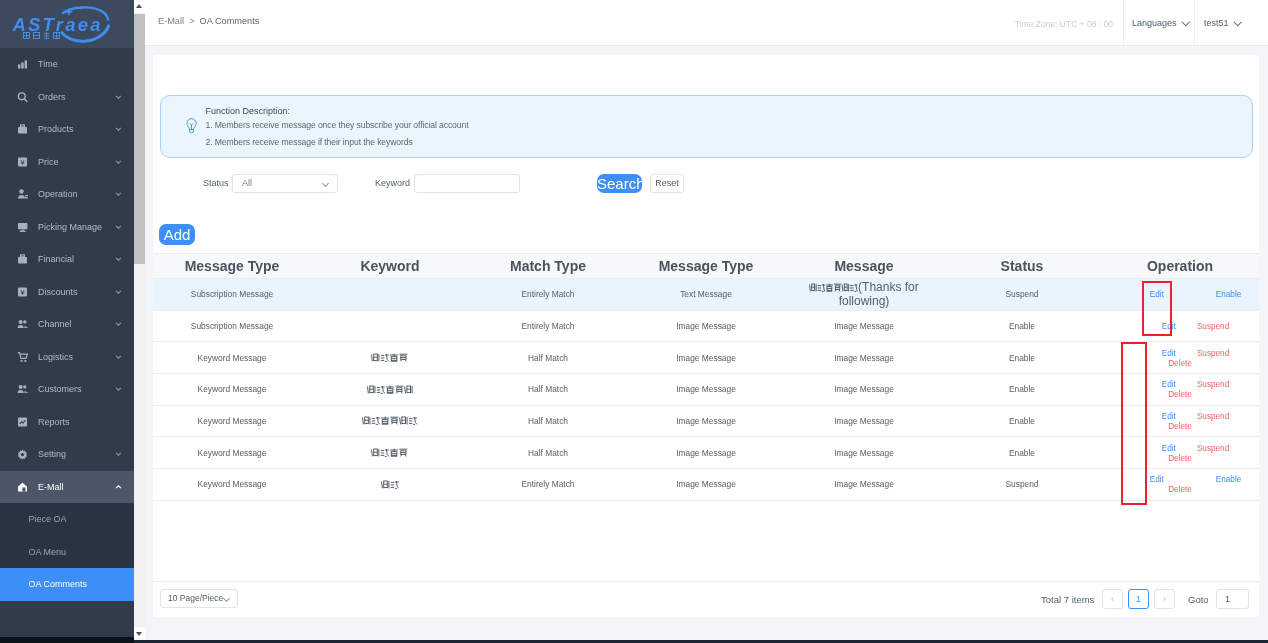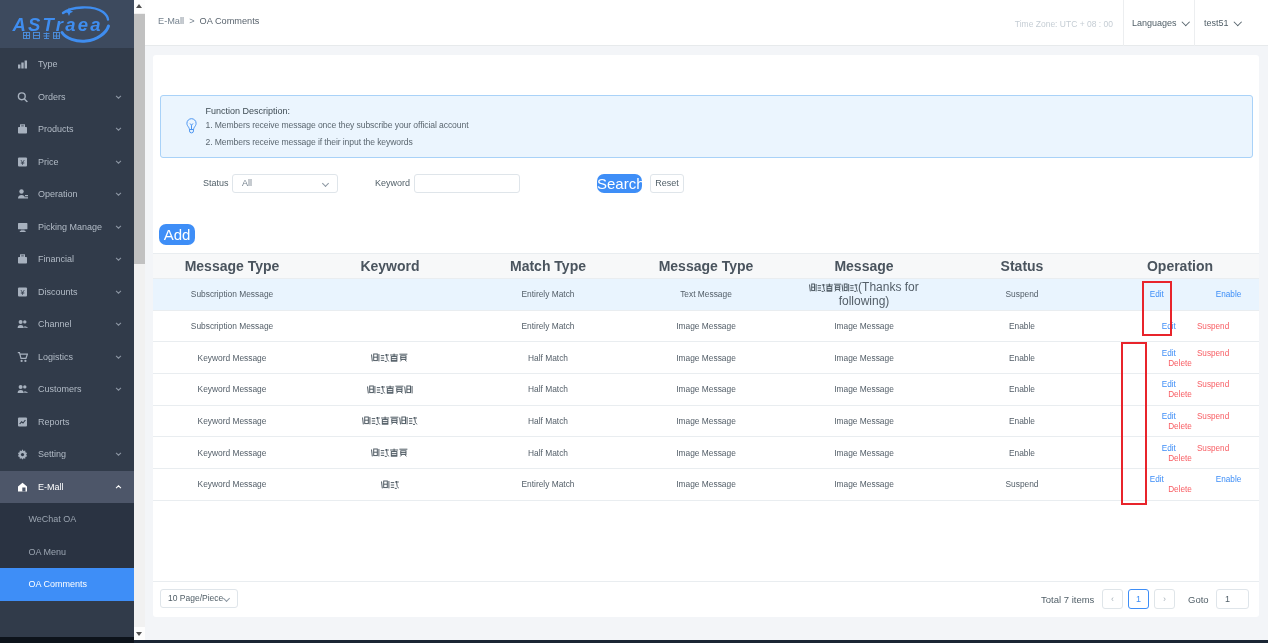--- a/index.html
+++ b/index.html
@@ -31,21 +31,21 @@
   #tz { position:absolute; right:155px; top:18.5px; font-size:8.5px; color:#c5cdd4; }
   .tdiv { position:absolute; top:0; width:1px; height:46px; background:#eceef0; }
   #lang { position:absolute; left:987px; top:18px; font-size:9px; color:#526069; }
   #user { position:absolute; left:1059px; top:18px; font-size:9px; color:#526069; }
   .cv { display:inline-block; width:5.5px; height:5.5px; border-right:1.3px solid #526069; border-bottom:1.3px solid #526069; transform:rotate(45deg); margin-left:6px; vertical-align:1.5px; }
 
   
   #panel { position:absolute; left:153px; top:55px; width:1106px; height:562px; background:#fff; border-radius:3px; }
   #phead { height:32px; background:#eaedf1; border-radius:3px 3px 0 0; line-height:32px; padding-left:13.5px; font-size:8.8px; color:#6b7a84; }
 
-  #funcbox { position:absolute; left:7px; top:40px; width:1093px; height:63px; background:#ebf5fe; border:1px solid #a9d2f8; border-radius:3px; }
+  #funcbox { position:absolute; left:7px; top:40px; width:1093px; height:63px; background:#ebf5fe; border:1px solid #a9d2f8; border-radius:10px; }
   #funcbox .bulb { position:absolute; left:23.5px; top:21px; }
   #funcbox .ft { position:absolute; left:44.5px; top:9.5px; font-size:9px; color:#3f4c54; }
   #funcbox .l1 { position:absolute; left:44.5px; top:24px; font-size:8.6px; letter-spacing:-0.1px; color:#5b6770; }
   #funcbox .l2 { position:absolute; left:44.5px; top:40.5px; font-size:8.6px; letter-spacing:-0.1px; color:#5b6770; }
 
   .flabel { position:absolute; font-size:9px; color:#526069; }
   .ctrl { position:absolute; height:19px; border:1px solid #dfe5ea; border-radius:3px; background:#fff; font-size:9px; color:#76838f; }
   #selStatus { left:79px; top:119px; width:106px; line-height:17px; padding-left:9px; }
   #selStatus .cv2 { position:absolute; right:9px; top:5px; }
   .cv2 { display:inline-block; width:5px; height:5px; border-right:1.2px solid #8b97a2; border-bottom:1.2px solid #8b97a2; transform:rotate(45deg); }
@@ -116,21 +116,21 @@
       </g>
     </svg>
   </div>
   <div id="menu">
       <div class="mitem">
         <svg class="ico" viewBox="0 0 11 11" width="11" height="11">
           <rect x="1" y="6" width="2.4" height="4" fill="#a7b1be"></rect>
           <rect x="4.3" y="4" width="2.4" height="6" fill="#a7b1be"></rect>
           <rect x="7.6" y="2" width="2.4" height="8" fill="#a7b1be"></rect>
         </svg>
-        <span class="lab">Type</span>
+        <span class="lab">Time</span>
       </div>
       <div class="mitem">
         <svg class="ico" viewBox="0 0 11 11" width="11" height="11">
           <circle cx="4.8" cy="4.8" r="3.4" fill="none" stroke="#a7b1be" stroke-width="1.4"></circle>
           <line x1="7.4" y1="7.4" x2="10.4" y2="10.4" stroke="#a7b1be" stroke-width="1.4"></line>
         </svg>
         <span class="lab">Orders</span>
         <svg class="chev" viewBox="0 0 8 8" width="8" height="8">
           <path d="M1.2 2.8 L4 5.4 L6.8 2.8" fill="none" stroke="#8b95a3" stroke-width="1.2"></path>
         </svg>
@@ -255,21 +255,21 @@
           <path d="M1 5 L5.5 1.2 L10 5 V10 H1 Z" fill="#ffffff"></path>
           <rect x="5.3" y="6" width="3.2" height="4" fill="#4d5669"></rect>
         </svg>
         <span class="lab">E-Mall</span>
         <svg class="chev" viewBox="0 0 8 8" width="8" height="8">
           <path d="M1.2 5.2 L4 2.6 L6.8 5.2" fill="none" stroke="#fff" stroke-width="1.2"></path>
         </svg>
       </div>
     </div>
   <div id="submenu">
-    <div class="sitem">WeChat OA</div>
+    <div class="sitem">Piece OA</div>
     <div class="sitem">OA Menu</div>
     <div class="sitem active">OA Comments</div>
   </div>
 </div>
 
 <div id="sbar">
   <div class="btn" style="top:0">
       <span class="tri-up"></span>
     </div>
   <div class="thumb"></div>

